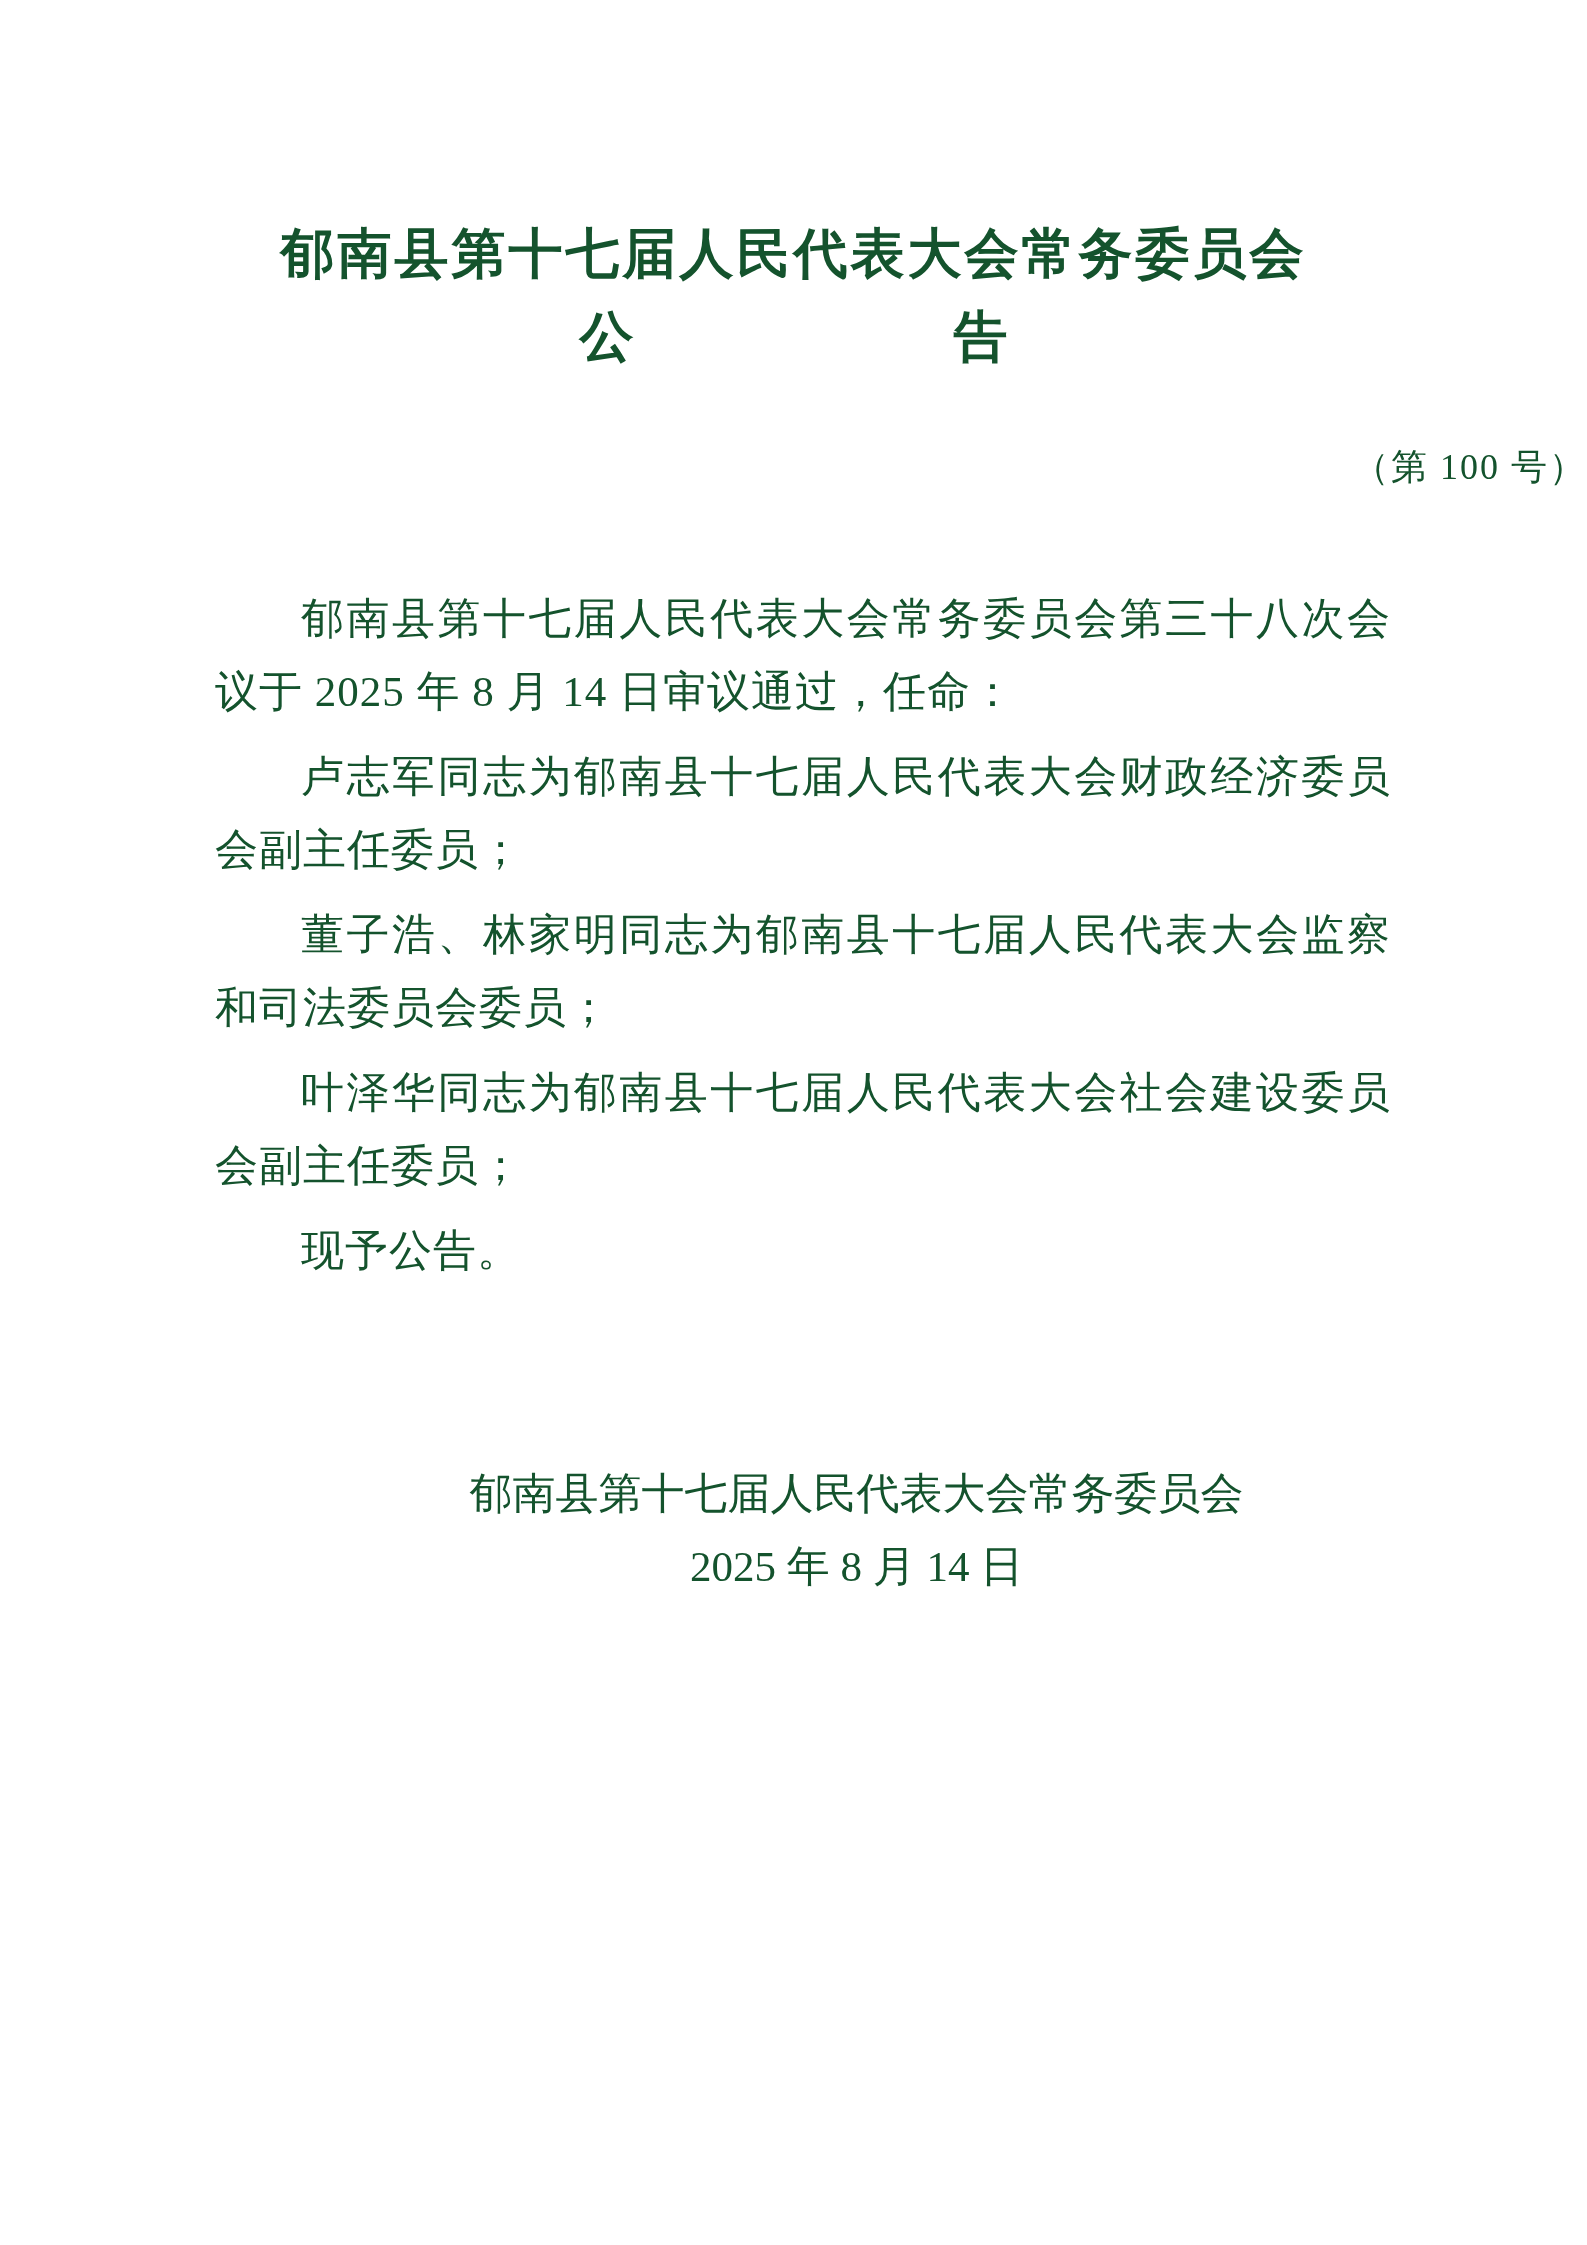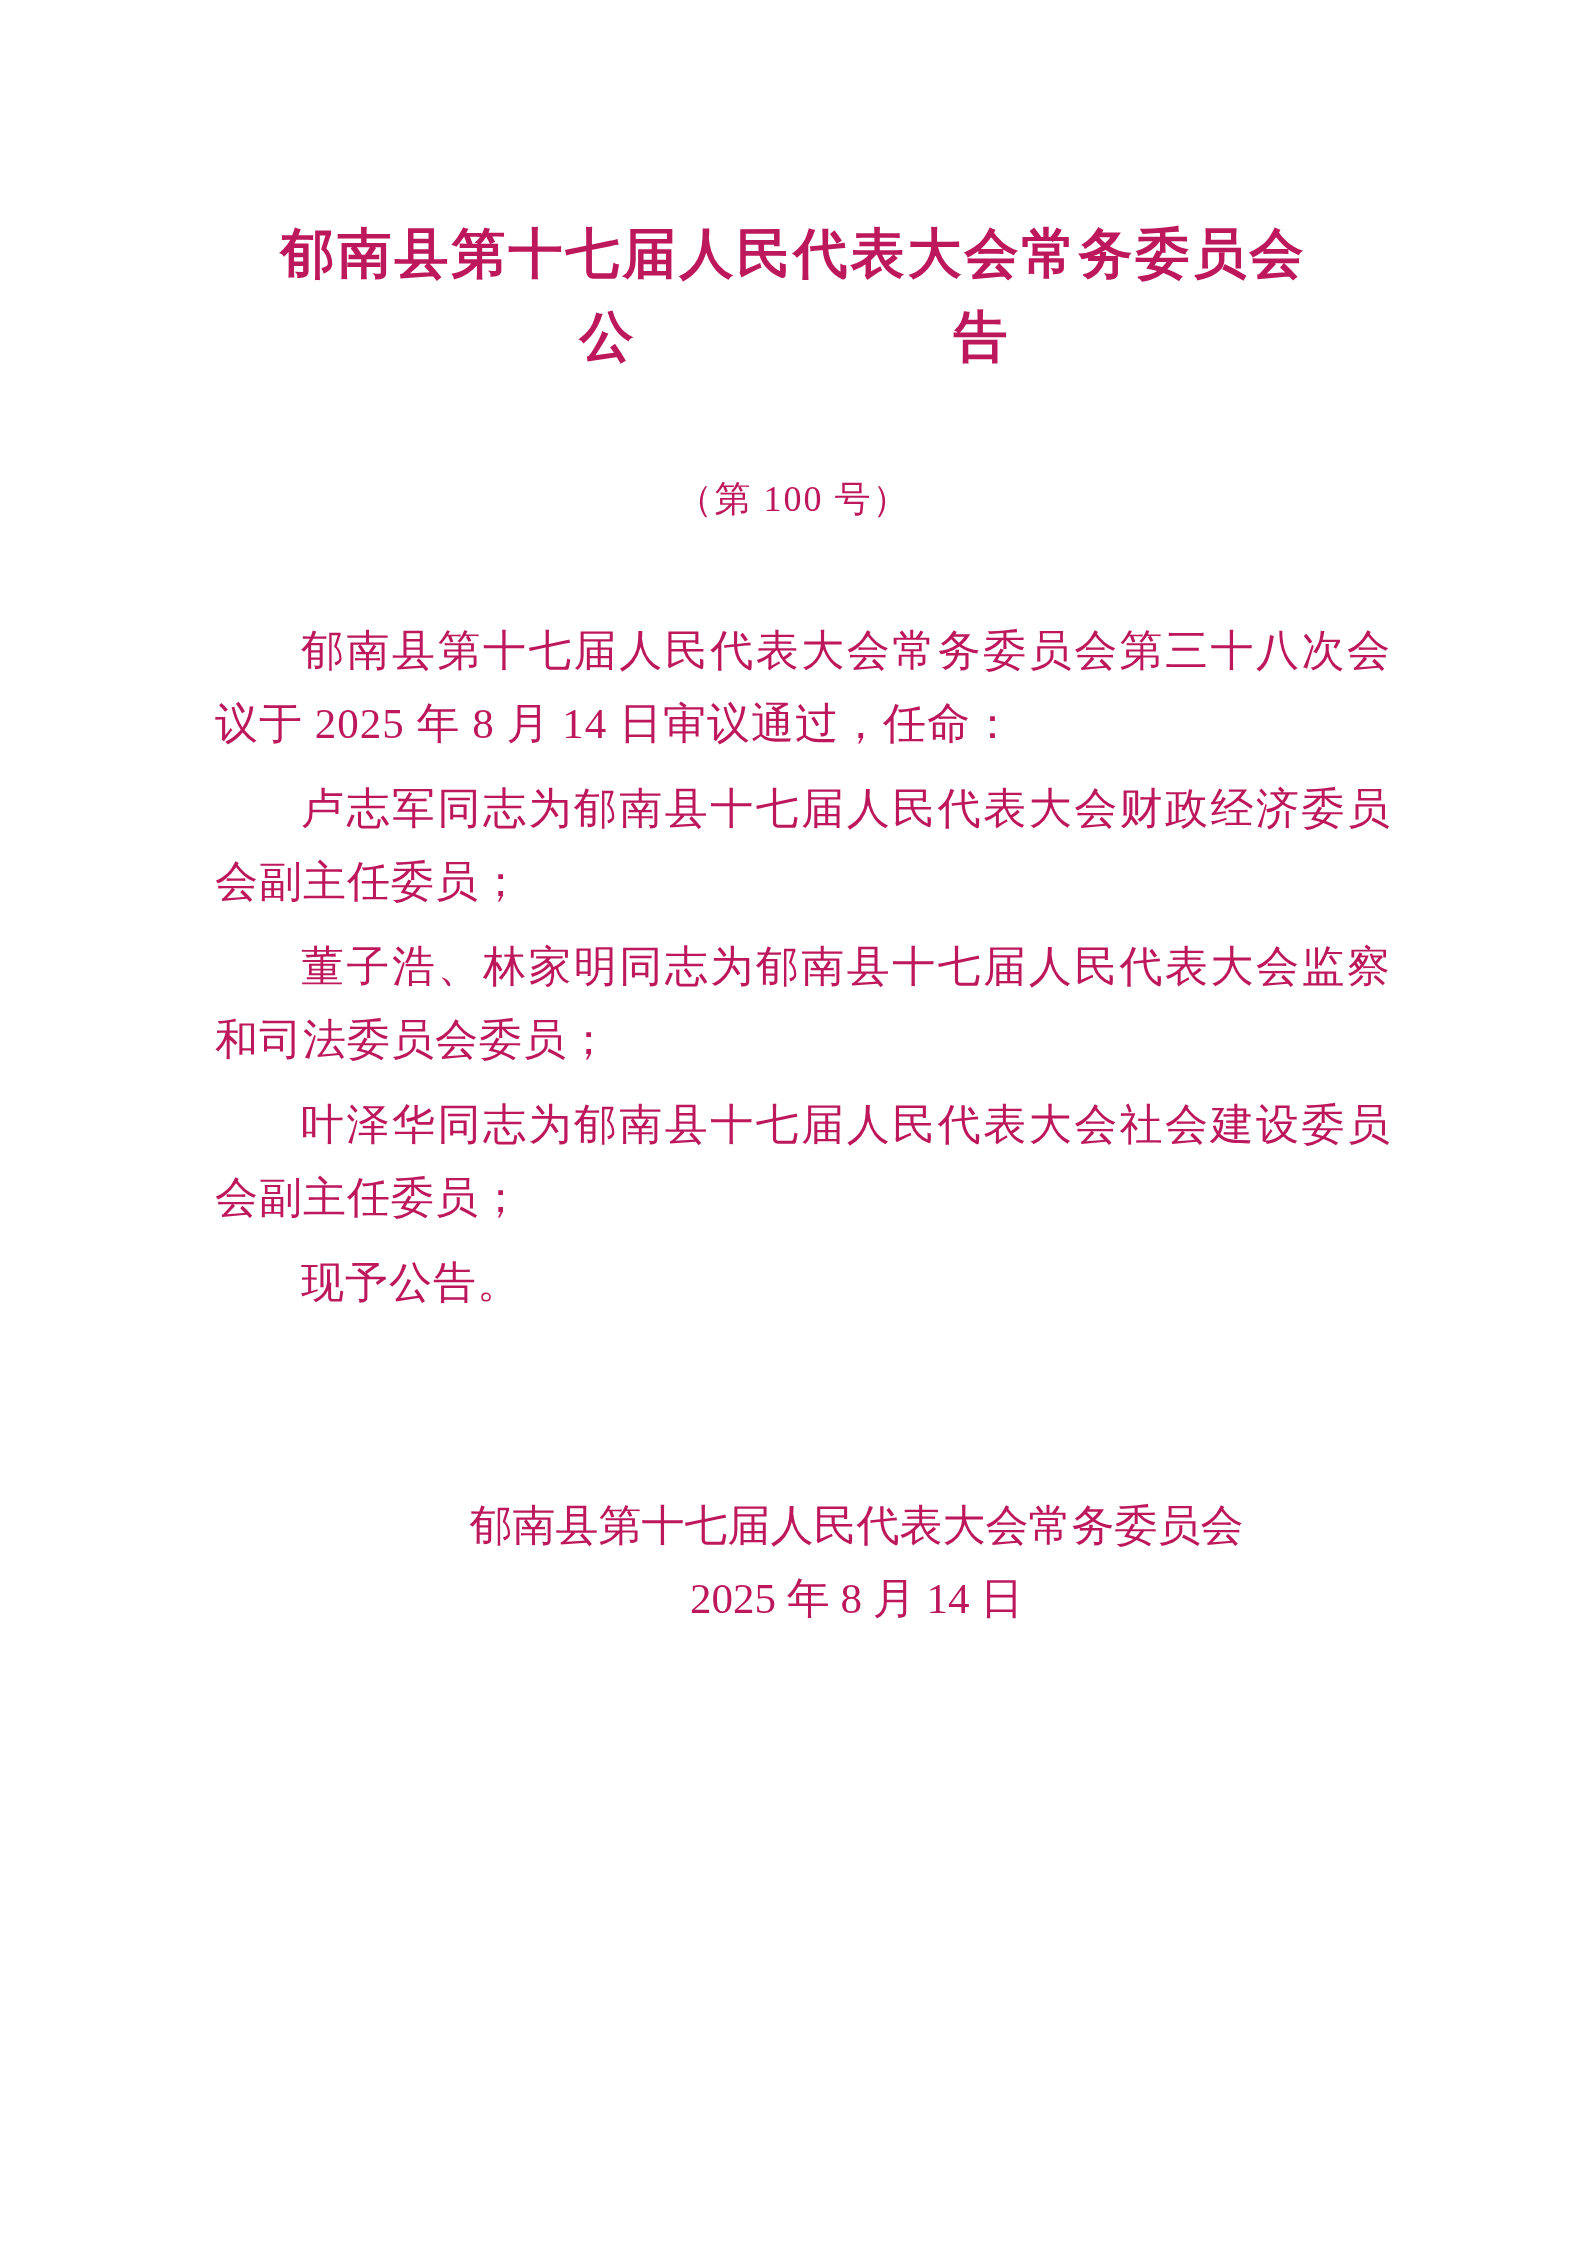--- a/index.html
+++ b/index.html
@@ -5,21 +5,21 @@
   html, body {
     margin: 0;
     padding: 0;
     background: #ffffff;
   }
   .page {
     position: relative;
     width: 1587px;
     height: 1996px;
     background: #ffffff;
-    color: #be185d;
+    color: #14532d;
     font-family: "Liberation Serif", "DejaVu Serif", serif;
     box-sizing: border-box;
     padding-top: 225px;
     overflow: hidden;
   }
   .title-line1 {
     margin: 0;
     text-align: center;
     font-size: 54px;
     line-height: 58px;
@@ -29,22 +29,22 @@
   .title-line2 {
     margin-top: 25px;
     display: flex;
     justify-content: center;
     gap: 320px;
     font-size: 54px;
     line-height: 58px;
     font-weight: bold;
   }
   .doc-number {
-    margin-top: 108px;
-    text-align: center;
+    margin-top: 76px;
+    text-align: right;
     font-size: 36px;
     line-height: 50px;
     letter-spacing: 2px;
   }
   .body-text {
     margin-top: 90px;
     margin-left: 203px;
     width: 1200px;
     font-size: 43px;
     line-height: 73px;

